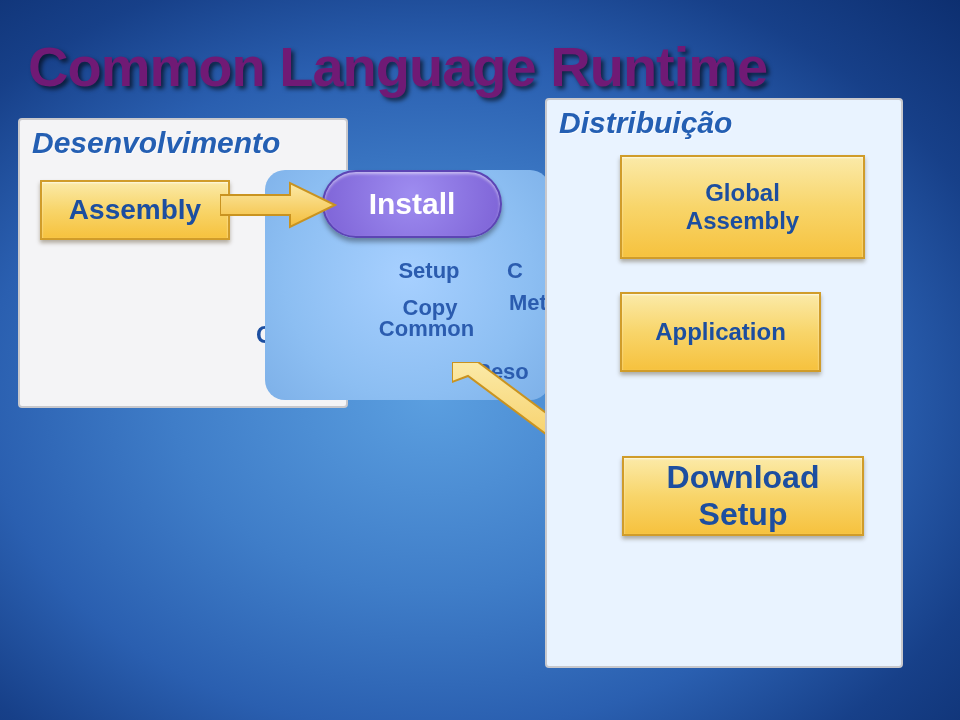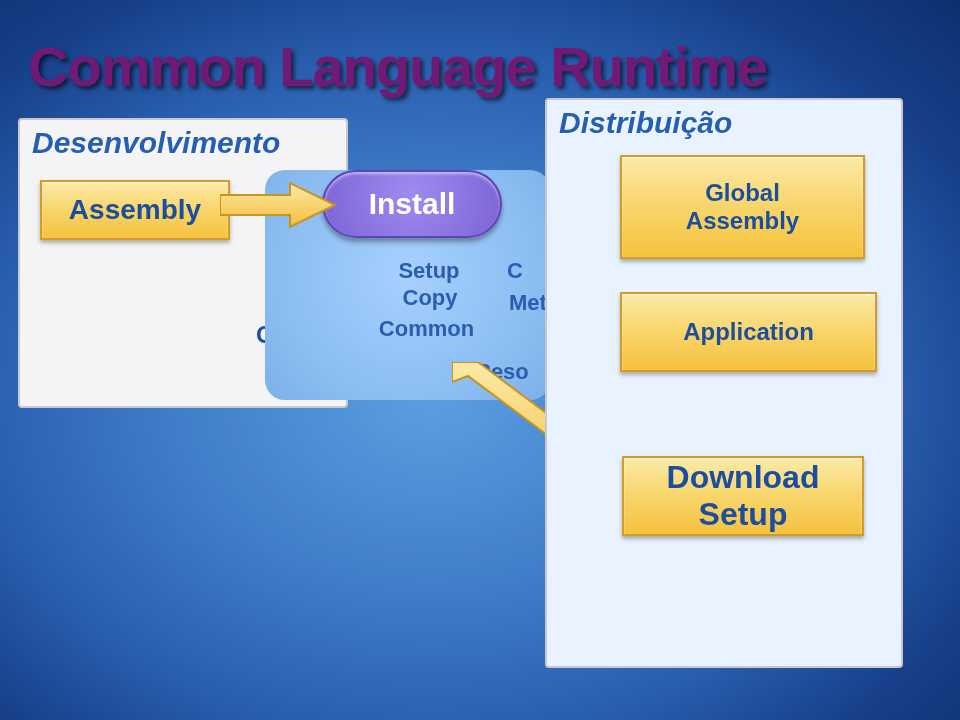--- a/index.html
+++ b/index.html
@@ -81,21 +81,21 @@
     left:265px; top:170px;
     width:285px; height:230px;
     background:radial-gradient(circle at 50% 45%, #a7d0ff, #8cbef2 65%, #7db0e8);
     border-radius:20px;
     z-index:8;
   }
 
   .fragment { position:absolute; color:#2b5caf; font-weight:bold; font-size:22px; z-index:12; text-align:center; }
 
   .gac-box  { left:620px; top:155px; width:245px; height:104px; font-size:24px; z-index:30; }
-  .app-box  { left:620px; top:292px; width:257px; height:80px; font-size:24px; z-index:30; }
+  .app-box  { left:620px; top:292px; width:201px; height:80px; font-size:24px; z-index:30; }
   .down-box { left:622px; top:456px; width:242px; height:80px; font-size:32px; z-index:30; }
 
   .arrow {
     position:absolute;
     z-index:15;
   }
   .arrow svg { display:block; }
 </style>
 </head>
 <body>
@@ -119,21 +119,21 @@
 <div class="fragment" style="left:290px; top:187px; font-size:26px;">
   <span>g</span>
 </div>
 
 <div class="pill" style="left:322px; top:170px; width:180px; height:68px; z-index:14;">
   <span>Install</span>
 </div>
 
 <div class="fragment" style="left:394px; top:258px; width:70px;">Setup</div>
 <div class="fragment" style="left:507px; top:258px;">C</div>
-<div class="fragment" style="left:400px; top:285px; width:60px;">Copy</div>
+<div class="fragment" style="left:400px; top:295px; width:60px;">Copy</div>
 <div class="fragment" style="left:509px; top:290px;">Met</div>
 <div class="fragment" style="left:374px; top:316px; width:105px;">Common</div>
 <div class="fragment" style="left:475px; top:323px;margin-top:36px;">Reso</div>
 
 <div class="arrow" style="left:220px; top:180px;">
   <svg width="120" height="50" viewBox="0 0 120 50">
     <defs>
       <linearGradient id="ag1" x1="0" y1="0" x2="0" y2="1">
         <stop offset="0%" stop-color="#fbeaa8"></stop>
         <stop offset="100%" stop-color="#f4bd3a"></stop>

